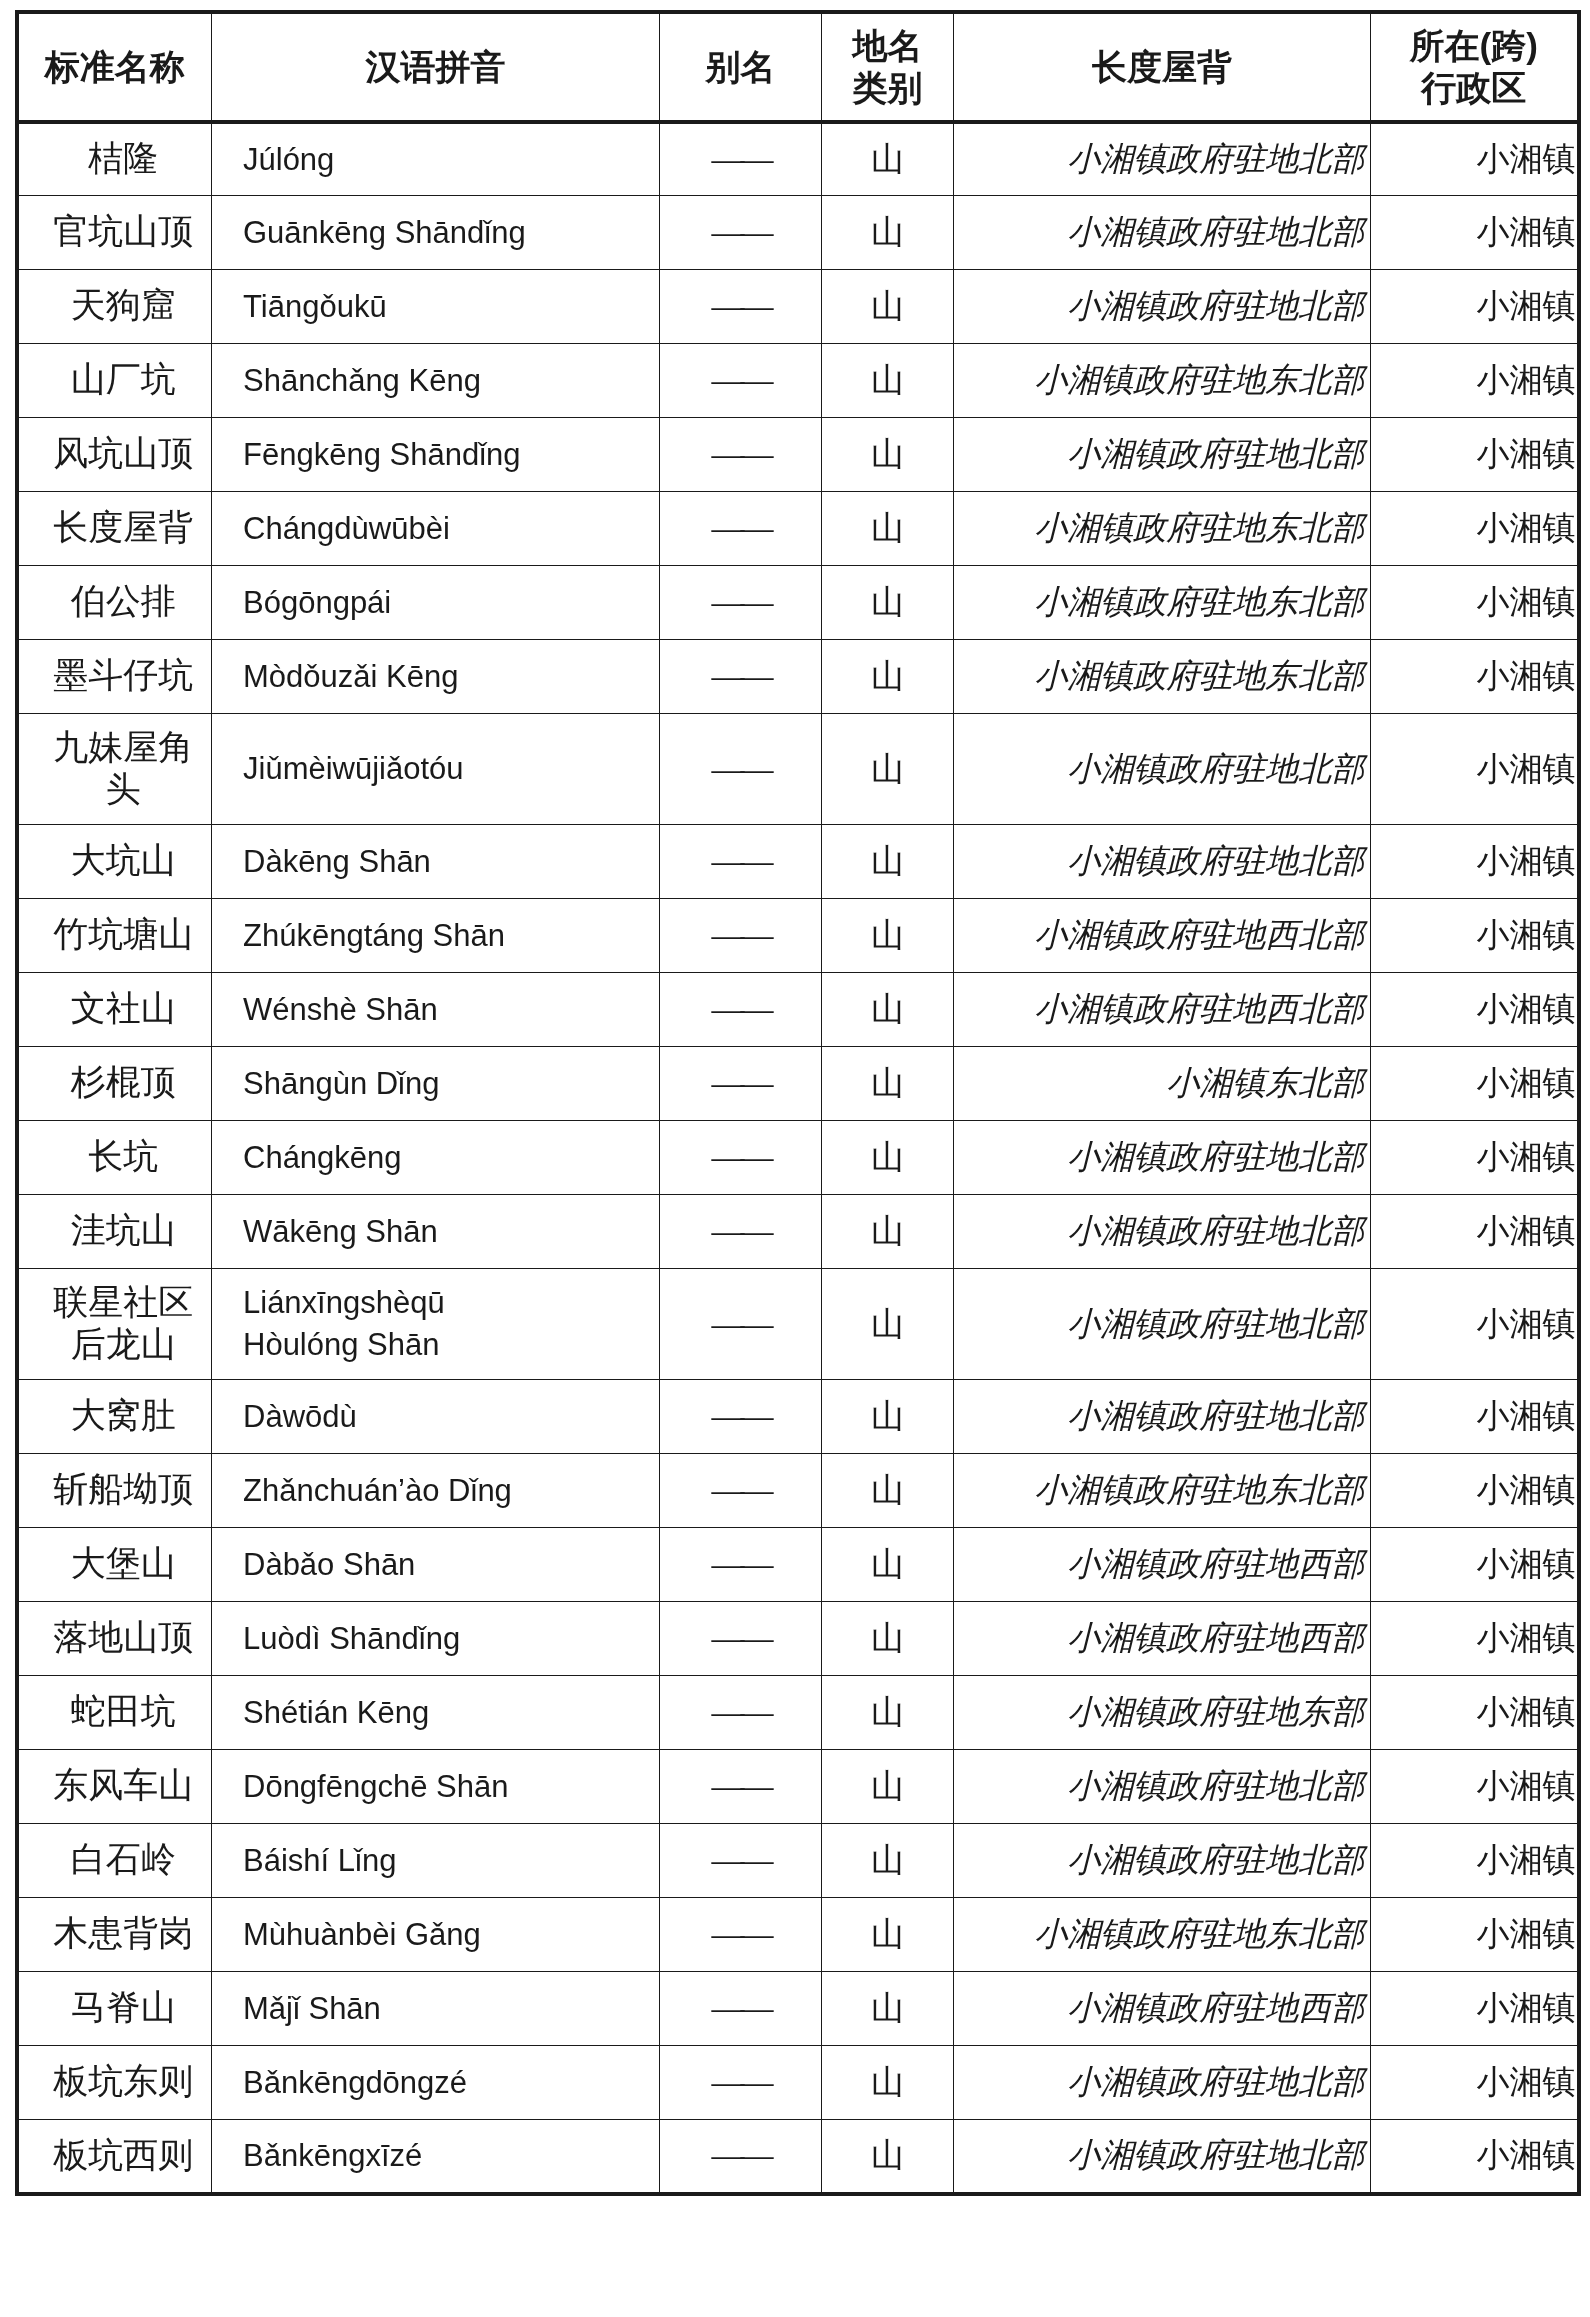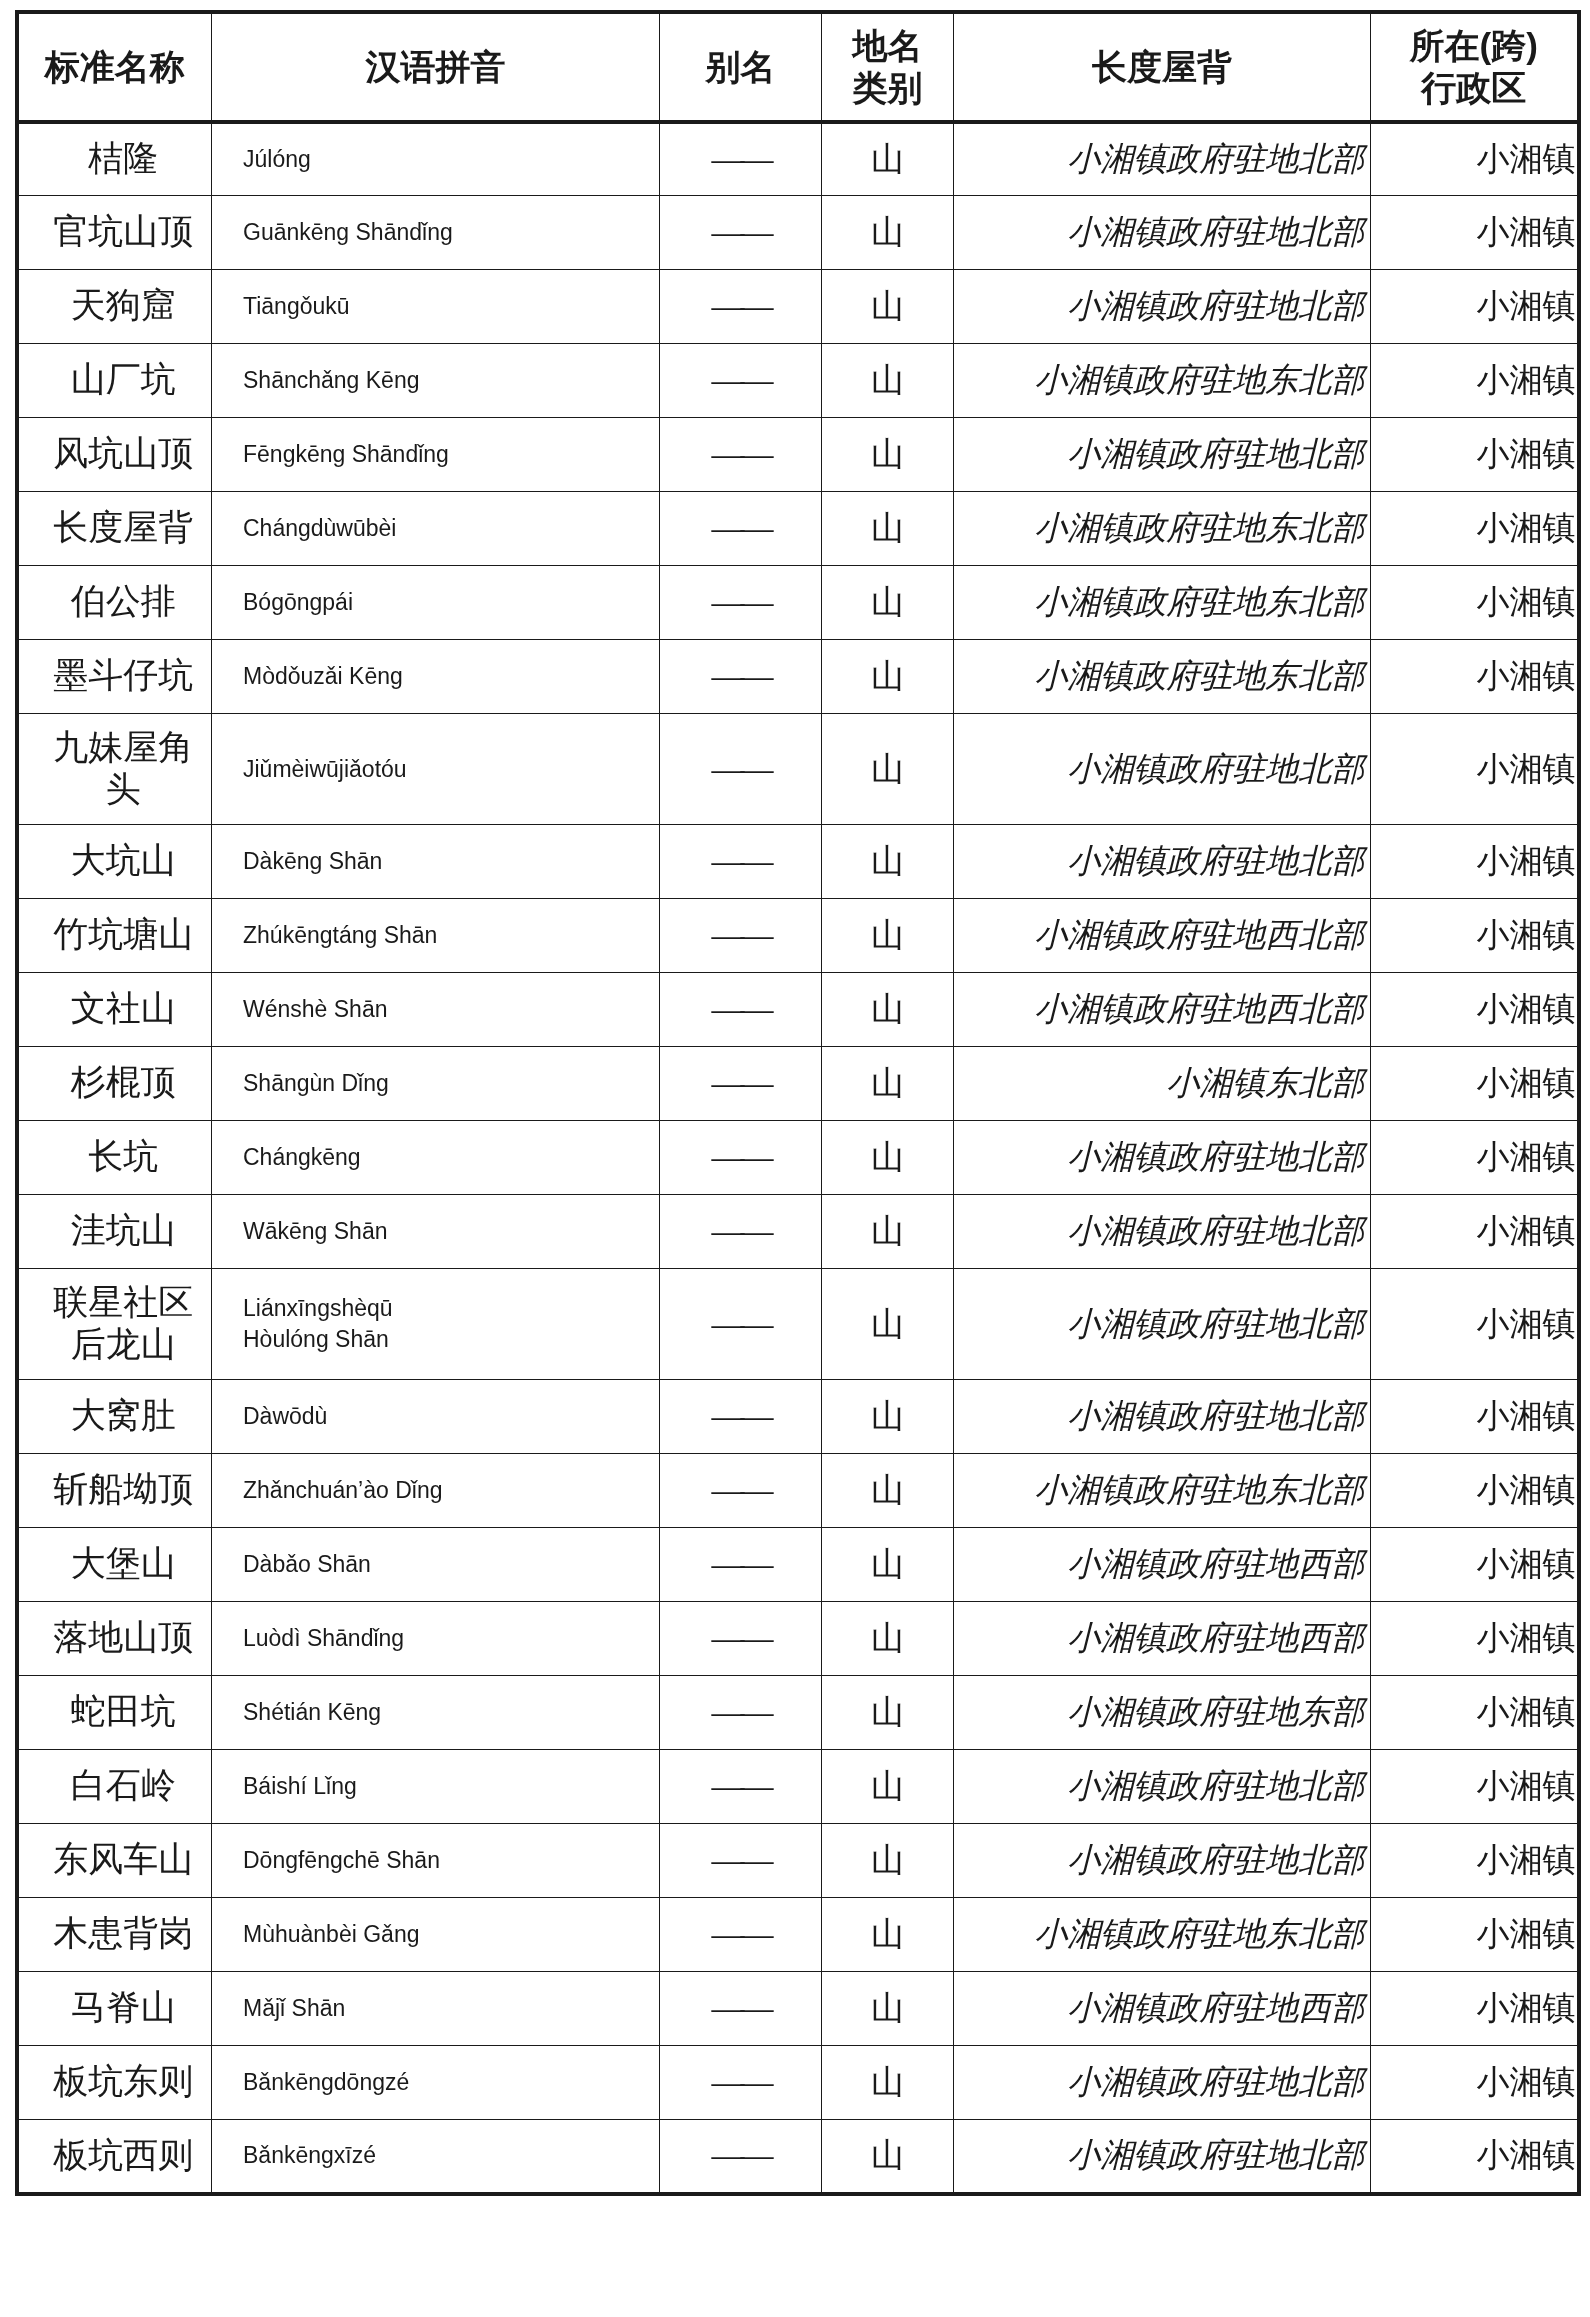--- a/index.html
+++ b/index.html
@@ -43,21 +43,21 @@
   tbody tr { height: 74px; }
   tbody tr.tall { height: 111px; margin-left: 28px; }
   td.c-name {
     font-size: 35px;
     line-height: 1.22;
     text-align: center;
     padding: 0 5.8px 0 23px;
   }
   td.c-pinyin {
     font-family: "Liberation Sans", sans-serif;
-    font-size: 23px;
+    font-size: 31px;
     line-height: 1.35;
     text-align: left;
     padding: 0 5.8px 0 31px;
   }
   td.c-alias {
     text-align: center;
     font-size: 33px;
     letter-spacing: -3.9px;
   }
   td.c-category {
@@ -266,30 +266,30 @@
         </tr>
         <tr>
           <td class="c-name">蛇田坑</td>
           <td class="c-pinyin">Shétián Kēng</td>
           <td class="c-alias">——</td>
           <td class="c-category">山</td>
           <td class="c-position">小湘镇政府驻地东部</td>
           <td class="c-region">小湘镇</td>
         </tr>
         <tr>
+          <td class="c-name">东风车山</td>
+          <td class="c-pinyin">Dōngfēngchē Shān</td>
+          <td class="c-alias">——</td>
+          <td class="c-category">山</td>
+          <td class="c-position">小湘镇政府驻地北部</td>
+          <td class="c-region">小湘镇</td>
+        </tr>
+        <tr>
           <td class="c-name">白石岭</td>
           <td class="c-pinyin">Báishí Lǐng</td>
-          <td class="c-alias">——</td>
-          <td class="c-category">山</td>
-          <td class="c-position">小湘镇政府驻地北部</td>
-          <td class="c-region">小湘镇</td>
-        </tr>
-        <tr>
-          <td class="c-name">东风车山</td>
-          <td class="c-pinyin">Dōngfēngchē Shān</td>
           <td class="c-alias">——</td>
           <td class="c-category">山</td>
           <td class="c-position">小湘镇政府驻地北部</td>
           <td class="c-region">小湘镇</td>
         </tr>
         <tr>
           <td class="c-name">木患背岗</td>
           <td class="c-pinyin">Mùhuànbèi Gǎng</td>
           <td class="c-alias">——</td>
           <td class="c-category">山</td>

